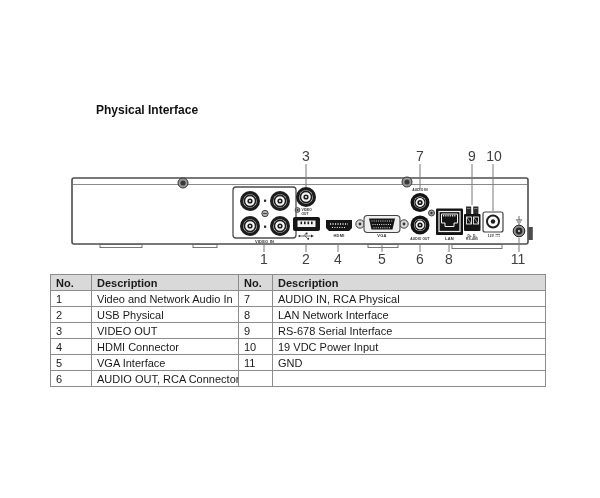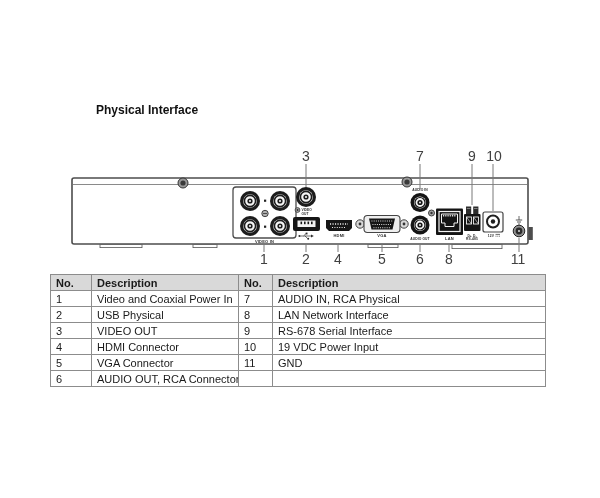--- a/index.html
+++ b/index.html
@@ -243,21 +243,21 @@
   </colgroup>
   <tbody>
       <tr>
     <th>No.</th>
     <th>Description</th>
     <th>No.</th>
     <th>Description</th>
   </tr>
   <tr>
     <td>1</td>
-    <td>Video and Coaxial Power In</td>
+    <td>Video and Network Audio In</td>
     <td>7</td>
     <td>AUDIO IN, RCA Physical</td>
   </tr>
   <tr>
     <td>2</td>
     <td>USB Physical</td>
     <td>8</td>
     <td>LAN Network Interface</td>
   </tr>
   <tr>
@@ -267,21 +267,21 @@
     <td>RS-678 Serial Interface</td>
   </tr>
   <tr>
     <td>4</td>
     <td>HDMI Connector</td>
     <td>10</td>
     <td>19 VDC Power Input</td>
   </tr>
   <tr>
     <td>5</td>
-    <td>VGA Connector</td>
+    <td>VGA Interface</td>
     <td>11</td>
     <td>GND</td>
   </tr>
   <tr>
     <td>6</td>
     <td>AUDIO OUT, RCA Connector</td>
     <td></td>
     <td></td>
   </tr>
 </tbody>

